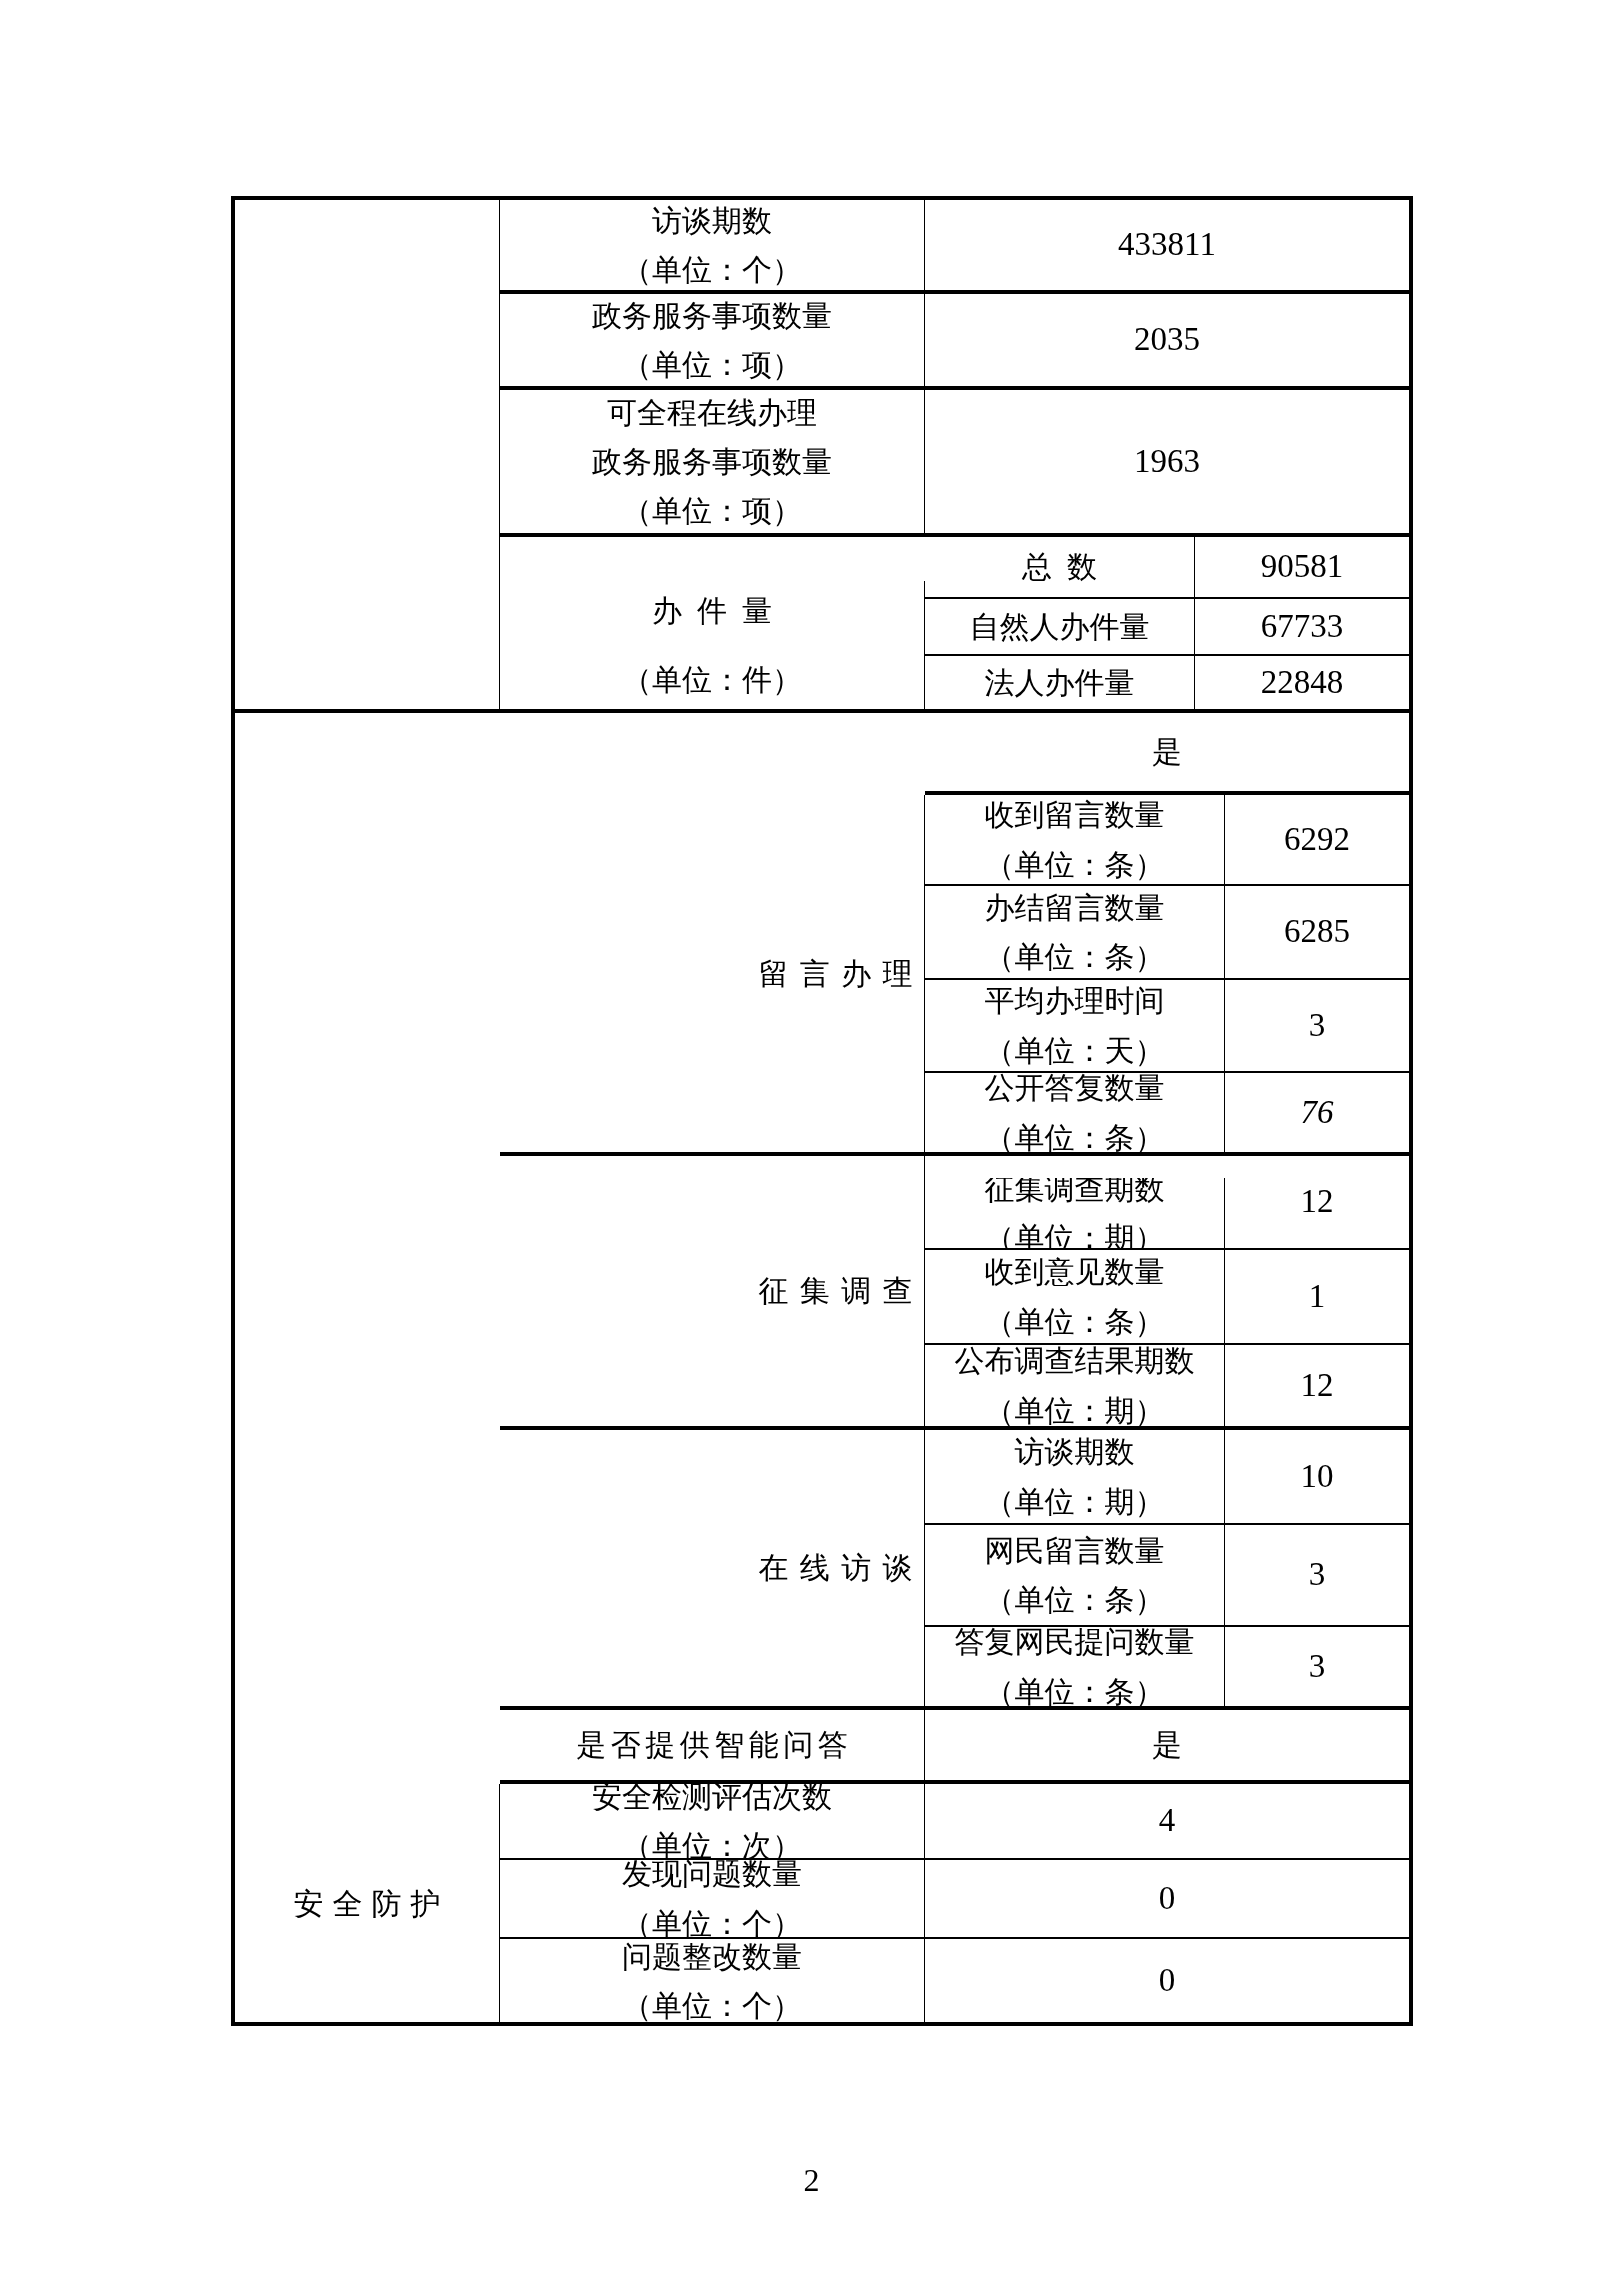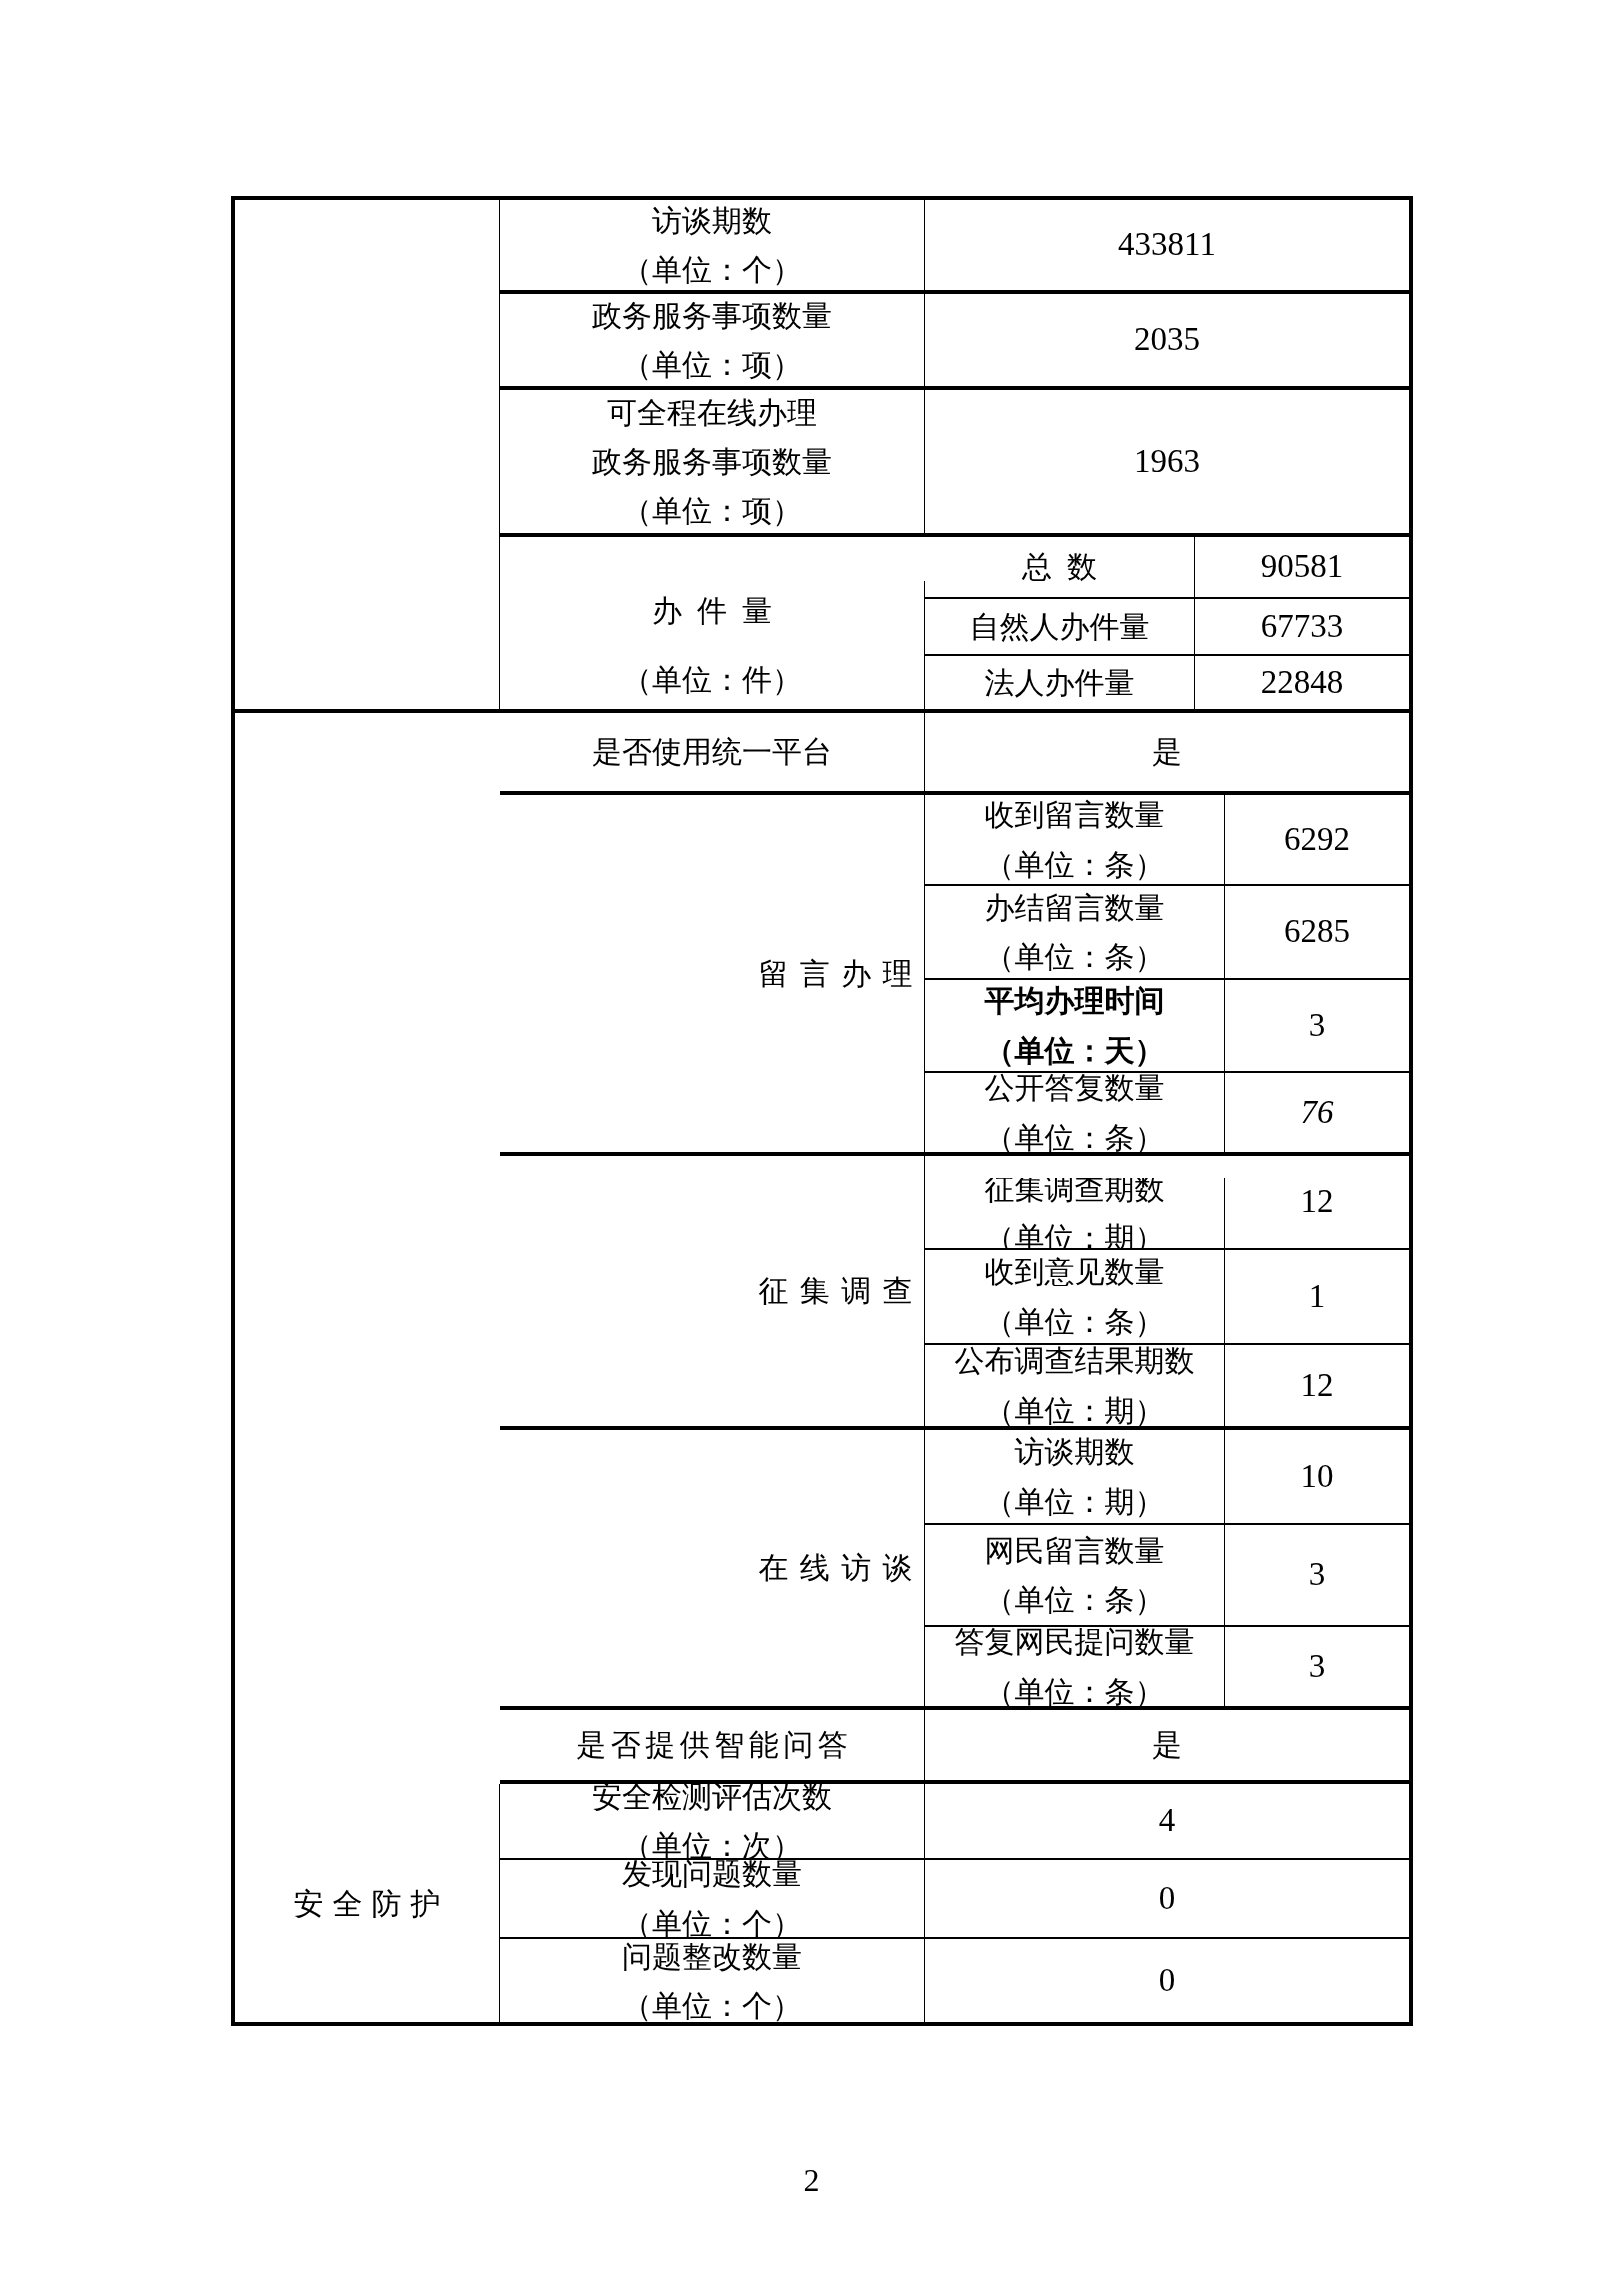--- a/index.html
+++ b/index.html
@@ -102,23 +102,20 @@
   <div class="cell bb num" style="grid-column:4/6;grid-row:5/6;">
     <span class="line">67733</span>
   </div>
   <div class="cell br bbT" style="grid-column:3/4;grid-row:6/7;">
     <span class="line">法人办件量</span>
   </div>
   <div class="cell bbT num" style="grid-column:4/6;grid-row:6/7;text-align:right;">
     <span class="line">22848</span>
   </div>
 
-  <div class="cell br bbT" style="grid-column:2/3;grid-row:7/8;">
-    <span class="line">是否使用统一平台</span>
-  </div>
   <div class="cell bbT" style="grid-column:3/6;grid-row:7/8;">
     <span class="line">是</span>
   </div>
 
   <div class="cell br bbT ls35" style="grid-column:2/3;grid-row:8/12;">
     <span class="line">留言办理</span>
   </div>
   <div class="cell br bb" style="grid-column:3/5;grid-row:8/9;">
     <span class="line">收到留言数量</span>
     <span class="line">（单位：条）</span>
@@ -126,21 +123,21 @@
   <div class="cell bb num" style="grid-column:5/6;grid-row:8/9;">
     <span class="line">6292</span>
   </div>
   <div class="cell br bb" style="grid-column:3/5;grid-row:9/10;">
     <span class="line">办结留言数量</span>
     <span class="line">（单位：条）</span>
   </div>
   <div class="cell bb num" style="grid-column:5/6;grid-row:9/10;">
     <span class="line">6285</span>
   </div>
-  <div class="cell br bb" style="grid-column:3/5;grid-row:10/11;font-weight:bold;">
+  <div class="cell br bb" style="grid-column:3/5;grid-row:10/11;">
     <span class="line">平均办理时间</span>
     <span class="line">（单位：天）</span>
   </div>
   <div class="cell bb num" style="grid-column:5/6;grid-row:10/11;">
     <span class="line">3</span>
   </div>
   <div class="cell br bbT" style="grid-column:3/5;grid-row:11/12;">
     <span class="line">公开答复数量</span>
     <span class="line">（单位：条）</span>
   </div>

